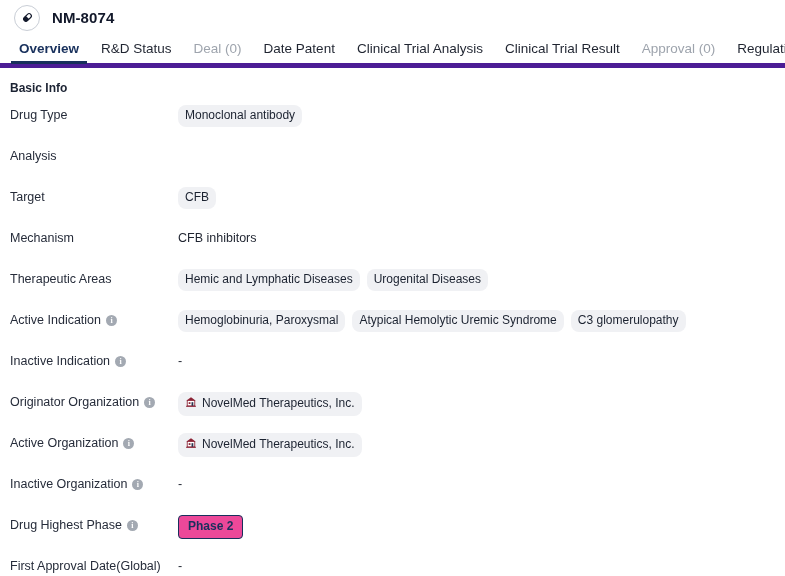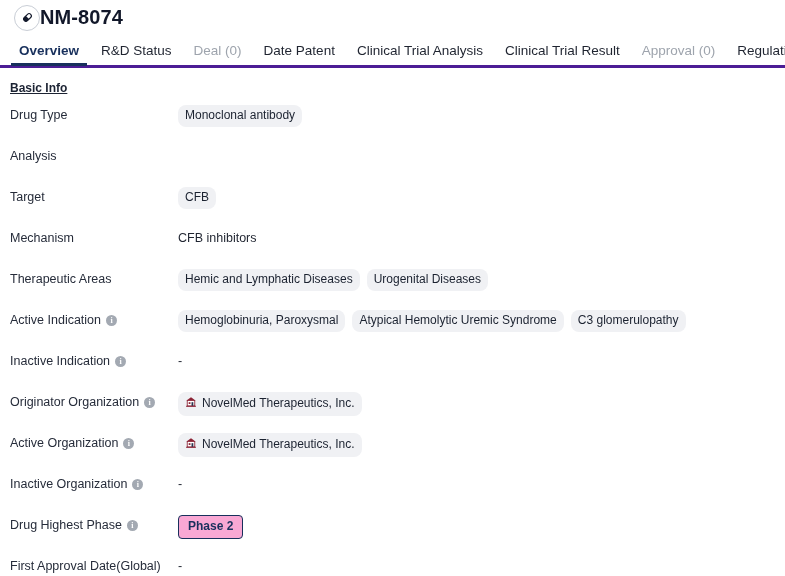--- a/index.html
+++ b/index.html
@@ -29,35 +29,36 @@
     border-radius: 50%;
     border: 1px solid #c9ced6;
     display: flex;
     align-items: center;
     justify-content: center;
     flex: 0 0 auto;
     background: #ffffff;
   }
   .drug-avatar svg { display: block; }
   .page-title {
-    font-size: 20px;
+    font-size: 15px;
     font-weight: bold;
     color: #12182a;
+    margin-left: 12px;
     letter-spacing: .1px;
     white-space: nowrap;
   }
 
   
   .tab-bar {
     position: relative;
     display: flex;
     align-items: flex-end;
     height: 33px;
     padding-left: 8px;
-    border-bottom: 3px solid #4c1d95;
+    border-bottom: 5px solid #4c1d95;
     box-sizing: border-box;
   }
   .tab {
     position: relative;
     font-size: 13.5px;
     color: #1f2430;
     padding: 0 11px 8px 11px;
     white-space: nowrap;
     cursor: pointer;
     line-height: 1;
@@ -78,21 +79,20 @@
     height: 3px;
     background: #18305c;
   }
 
   
   .section-title {
     font-size: 12px;
     font-weight: bold;
     color: #1c2333;
     padding: 13px 0 0 10px;
-    text-decoration: underline;
   }
 
   .info-table {
     padding: 0 0 0 0;
     margin-top: 4px;
   }
   .info-row {
     display: flex;
     align-items: flex-start;
     min-height: 41px;
@@ -149,21 +149,21 @@
     cursor: pointer;
   }
   .chip .org-icon { display: block; flex: 0 0 auto; }
 
   
   .phase-badge {
     display: inline-flex;
     align-items: center;
     border: 1px solid #18305c;
     border-radius: 4px;
-    background: #f9a8d4;
+    background: #ec4899;
     color: #18305c;
     font-size: 12px;
     font-weight: bold;
     padding: 4px 9px;
     line-height: 1.15;
     white-space: nowrap;
     cursor: pointer;
   }
 
   

